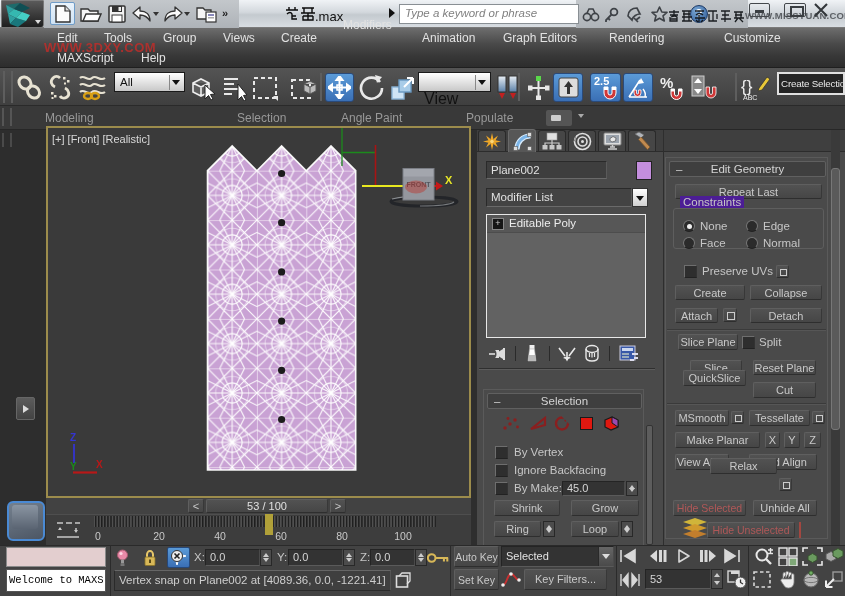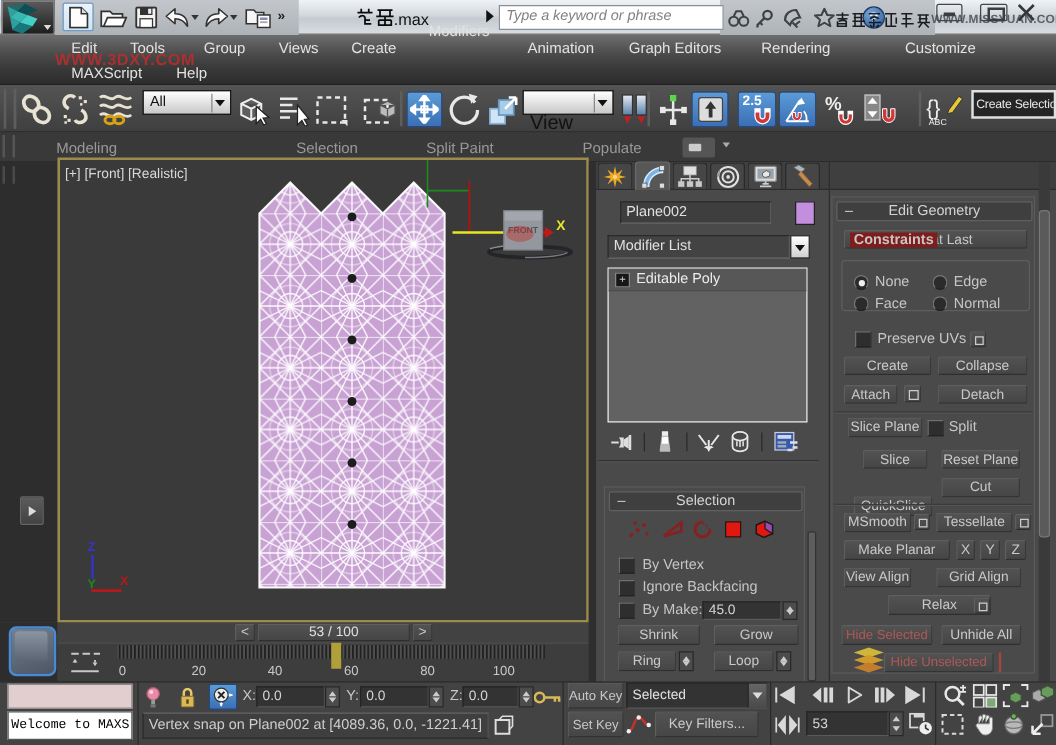--- a/index.html
+++ b/index.html
@@ -305,21 +305,21 @@
         <path d="M18 14 L26 3 L29 5 L21 16 L17 17 Z" fill="#e8c838" stroke="#333" stroke-width=".8"></path>
       </svg>
 
 <div class="ab" style="left:777px;top:72px;width:68px;height:23px;background:#252525;border:2px solid #e0e0e0;box-sizing:border-box;color:#e8e8e8;font-size:9.8px;line-height:19px;white-space:nowrap;overflow:hidden;padding-left:2px;letter-spacing:-0.2px;">Create Selection</div>
 </div>
 
 <div class="ab" style="left:0;top:106px;width:845px;height:24px;background:#393939;border-bottom:1px solid #272727;box-sizing:border-box;"></div>
 <div class="ab" style="left:2px;top:108px;width:6px;height:18px;border-left:2px solid #555;border-right:2px solid #555;"></div>
 <div class="ab" style="left:45px;top:111px;color:#989898;font-size:12px;">Modeling</div>
 <div class="ab" style="left:237px;top:111px;color:#989898;font-size:12px;">Selection</div>
-<div class="ab" style="left:341px;top:111px;color:#989898;font-size:12px;">Split Paint</div>
+<div class="ab" style="left:341px;top:111px;color:#989898;font-size:12px;">Angle Paint</div>
 <div class="ab" style="left:466px;top:111px;color:#989898;font-size:12px;">Populate</div>
 <div class="ab" style="left:546px;top:110px;width:26px;height:16px;background:#555;border-radius:2px;">
       <div style="position:absolute;left:5px;top:5px;width:10px;height:6px;background:#ccc;border-radius:1px;"></div>
     </div>
 <div class="ab" style="left:578px;top:114px;width:0;height:0;border-left:3.5px solid transparent;border-right:3.5px solid transparent;border-top:4px solid #aaa;"></div>
 
 <div class="ab" style="left:0;top:130px;width:46px;height:368px;background:#2d2d2d;"></div>
 <div class="ab" style="left:2px;top:133px;width:6px;height:14px;border-left:2px solid #4a4a4a;border-right:2px solid #4a4a4a;"></div>
 <div class="ab" style="left:16px;top:397px;width:19px;height:23px;background:linear-gradient(#5c5c5c,#434343);border:1px solid #666;border-radius:2px;box-sizing:border-box;">
       <div style="position:absolute;left:6px;top:7px;width:0;height:0;border-top:4px solid transparent;border-bottom:4px solid transparent;border-left:6px solid #ddd;"></div>
@@ -595,21 +595,21 @@
         <rect x="2" y="1" width="17" height="12" rx="1" fill="#ddd" stroke="#888"></rect>
         <rect x="4" y="3" width="13" height="8" fill="#9aa2ac"></rect>
         <path d="M8 6.5 L11 4.5 L14 6 L13.5 9 L10 10 L8 8.5 Z" fill="#e8e8e8" stroke="#555" stroke-width=".7"></path>
         <path d="M10.5 13 V15 M6 17 H15 M8 15 H13" stroke="#ccc" stroke-width="1.4" fill="none"></path>
       </svg>
 <svg class="ab" style="left:633px;top:131px;" width="20" height="20" viewBox="0 0 20 20">
         <path d="M2 3 L6 1 L11 4 L8 7 Z" fill="#b0b4ba" stroke="#666" stroke-width=".7"></path>
         <path d="M8 6 L17 16 L14.5 18.5 L5.5 8.5" fill="#c08a50" stroke="#7a5428" stroke-width=".8"></path>
       </svg>
 
-<div class="fld" style="left:496px;top:161px;width:121px;height:18px;line-height:16px;font-size:11.5px;color:#e0e0e0;border-color:#2a2a2a #5a5a5a #6a6a6a #2a2a2a;background:#3e3e3e;">Plane002</div>
+<div class="fld" style="left:486px;top:161px;width:121px;height:18px;line-height:16px;font-size:11.5px;color:#e0e0e0;border-color:#2a2a2a #5a5a5a #6a6a6a #2a2a2a;background:#3e3e3e;">Plane002</div>
 <div class="ab" style="left:636px;top:161px;width:16px;height:19px;background:#c48ede;border:1px solid #222;box-sizing:border-box;"></div>
 
 <div class="fld" style="left:486px;top:188px;width:146px;height:19px;line-height:17px;font-size:11.5px;color:#e0e0e0;border-color:#2a2a2a #5a5a5a #6a6a6a #2a2a2a;background:#434343;">Modifier List</div>
 <div class="ab" style="left:632px;top:188px;width:16px;height:19px;background:linear-gradient(#fff,#d0d0d0);border:1px solid #333;box-sizing:border-box;">
         <div style="position:absolute;left:3px;top:7px;width:0;height:0;border-left:4.5px solid transparent;border-right:4.5px solid transparent;border-top:5.5px solid #111;"></div>
       </div>
 
 <div class="ab" style="left:486px;top:214px;width:160px;height:124px;background:#626262;border:1px solid #e8e8e8;box-sizing:border-box;">
 <div style="position:absolute;left:0;top:0;width:158px;height:17px;background:#575757;border-bottom:1px solid #4d4d4d;"></div>
 <div style="position:absolute;left:5px;top:3px;width:10px;height:10px;background:#161616;border:1px solid #888;color:#ccc;font-size:9px;line-height:9px;text-align:center;">+</div>
@@ -690,21 +690,21 @@
 <div class="btn" style="left:571px;top:521px;width:48px;height:16px;">Loop</div>
 <div class="spn" style="left:621px;top:521px;height:16px;"></div>
 
 <div class="ab" style="left:646px;top:425px;width:7px;height:120px;background:#5d5d5d;border:1px solid #333;border-radius:2px;box-sizing:border-box;"></div>
 
 <div class="ab" style="left:663px;top:130px;width:1px;height:415px;background:#2e2e2e;"></div>
 <div class="ab" style="left:665px;top:157px;width:163px;height:382px;border:1px solid #5a5a5a;box-sizing:border-box;background:#4a4a4a;"></div>
 <div class="rtitle" style="left:669px;top:161px;width:155px;"><i>–</i>Edit Geometry</div>
 <div class="btn" style="left:675px;top:184px;width:147px;height:15px;">Repeat Last</div>
 <div class="ab" style="left:673px;top:208px;width:151px;height:41px;border:1px solid #5e5e5e;border-radius:3px;box-sizing:border-box;"></div>
-<div class="lbl" style="left:680px;top:186px;background:#7f1d1d;padding:0 3px;font-weight:bold;">Constraints</div>
+<div class="lbl" style="left:680px;top:196px;background:#4c1d95;padding:0 3px;">Constraints</div>
 <div class="rd" style="left:683px;top:220px;">
         <span style="position:absolute;left:2.5px;top:2.5px;width:5px;height:5px;border-radius:50%;background:#f0f0f0;"></span>
       </div>
 <div class="lbl" style="left:700px;top:220px;">None</div>
 <div class="rd" style="left:746px;top:220px;"></div>
 <div class="lbl" style="left:763px;top:220px;">Edge</div>
 <div class="rd" style="left:683px;top:237px;"></div>
 <div class="lbl" style="left:700px;top:237px;">Face</div>
 <div class="rd" style="left:746px;top:237px;"></div>
 <div class="lbl" style="left:763px;top:237px;">Normal</div>
@@ -719,38 +719,38 @@
 <div class="btn" style="left:723px;top:308px;width:14px;height:14px;">
         <span style="position:absolute;left:3px;top:3px;width:6px;height:6px;border:1px solid #ccc;"></span>
       </div>
 <div class="btn" style="left:750px;top:308px;width:72px;height:15px;">Detach</div>
 <div class="ab" style="left:667px;top:329px;width:159px;height:1px;background:#3a3a3a;border-bottom:1px solid #565656;"></div>
 <div class="btn" style="left:678px;top:334px;width:60px;height:16px;line-height:15px;">Slice Plane</div>
 <div class="cb" style="left:742px;top:336px;"></div>
       <div class="lbl" style="left:759px;top:336px;">Split</div>
 <div class="btn" style="left:690px;top:360px;width:52px;height:15px;">Slice</div>
 <div class="btn" style="left:753px;top:360px;width:63px;height:15px;">Reset Plane</div>
-<div class="btn" style="left:683px;top:397px;width:63px;height:16px;">QuickSlice</div>
+<div class="btn" style="left:683px;top:370px;width:63px;height:16px;">QuickSlice</div>
 <div class="btn" style="left:753px;top:382px;width:63px;height:16px;">Cut</div>
 <div class="ab" style="left:667px;top:403px;width:159px;height:1px;background:#3a3a3a;border-bottom:1px solid #565656;"></div>
 <div class="btn" style="left:675px;top:410px;width:54px;height:16px;">MSmooth</div>
 <div class="btn" style="left:731px;top:411px;width:13px;height:13px;">
         <span style="position:absolute;left:3px;top:3px;width:5px;height:5px;border:1px solid #ccc;"></span>
       </div>
 <div class="btn" style="left:749px;top:410px;width:61px;height:16px;">Tessellate</div>
 <div class="btn" style="left:812px;top:411px;width:13px;height:13px;">
         <span style="position:absolute;left:3px;top:3px;width:5px;height:5px;border:1px solid #ccc;"></span>
       </div>
 <div class="btn" style="left:675px;top:432px;width:85px;height:16px;">Make Planar</div>
 <div class="btn" style="left:765px;top:432px;width:15px;height:16px;">X</div>
 <div class="btn" style="left:784px;top:432px;width:16px;height:16px;">Y</div>
 <div class="btn" style="left:804px;top:432px;width:17px;height:16px;">Z</div>
 <div class="btn" style="left:675px;top:454px;width:54px;height:16px;">View Align</div>
 <div class="btn" style="left:749px;top:454px;width:68px;height:16px;">Grid Align</div>
-<div class="btn" style="left:710px;top:476px;width:83px;height:16px;">Relax</div>
+<div class="btn" style="left:710px;top:458px;width:67px;height:16px;">Relax</div>
 <div class="btn" style="left:779px;top:478px;width:13px;height:13px;">
         <span style="position:absolute;left:3px;top:3px;width:5px;height:5px;border:1px solid #ccc;"></span>
       </div>
 <div class="btn" style="left:673px;top:500px;width:73px;height:16px;color:#b05858;font-size:10.5px;">Hide Selected</div>
 <div class="btn" style="left:753px;top:500px;width:64px;height:16px;">Unhide All</div>
 <div class="btn" style="left:707px;top:522px;width:88px;height:16px;color:#b05858;font-size:10.5px;">Hide Unselected</div>
 <div class="ab" style="left:799px;top:522px;width:2px;height:16px;background:rgba(200,70,60,.7);"></div>
 
 <svg class="ab" style="left:681px;top:516px;" width="40" height="26" viewBox="0 0 40 26">
         <g opacity=".85">

